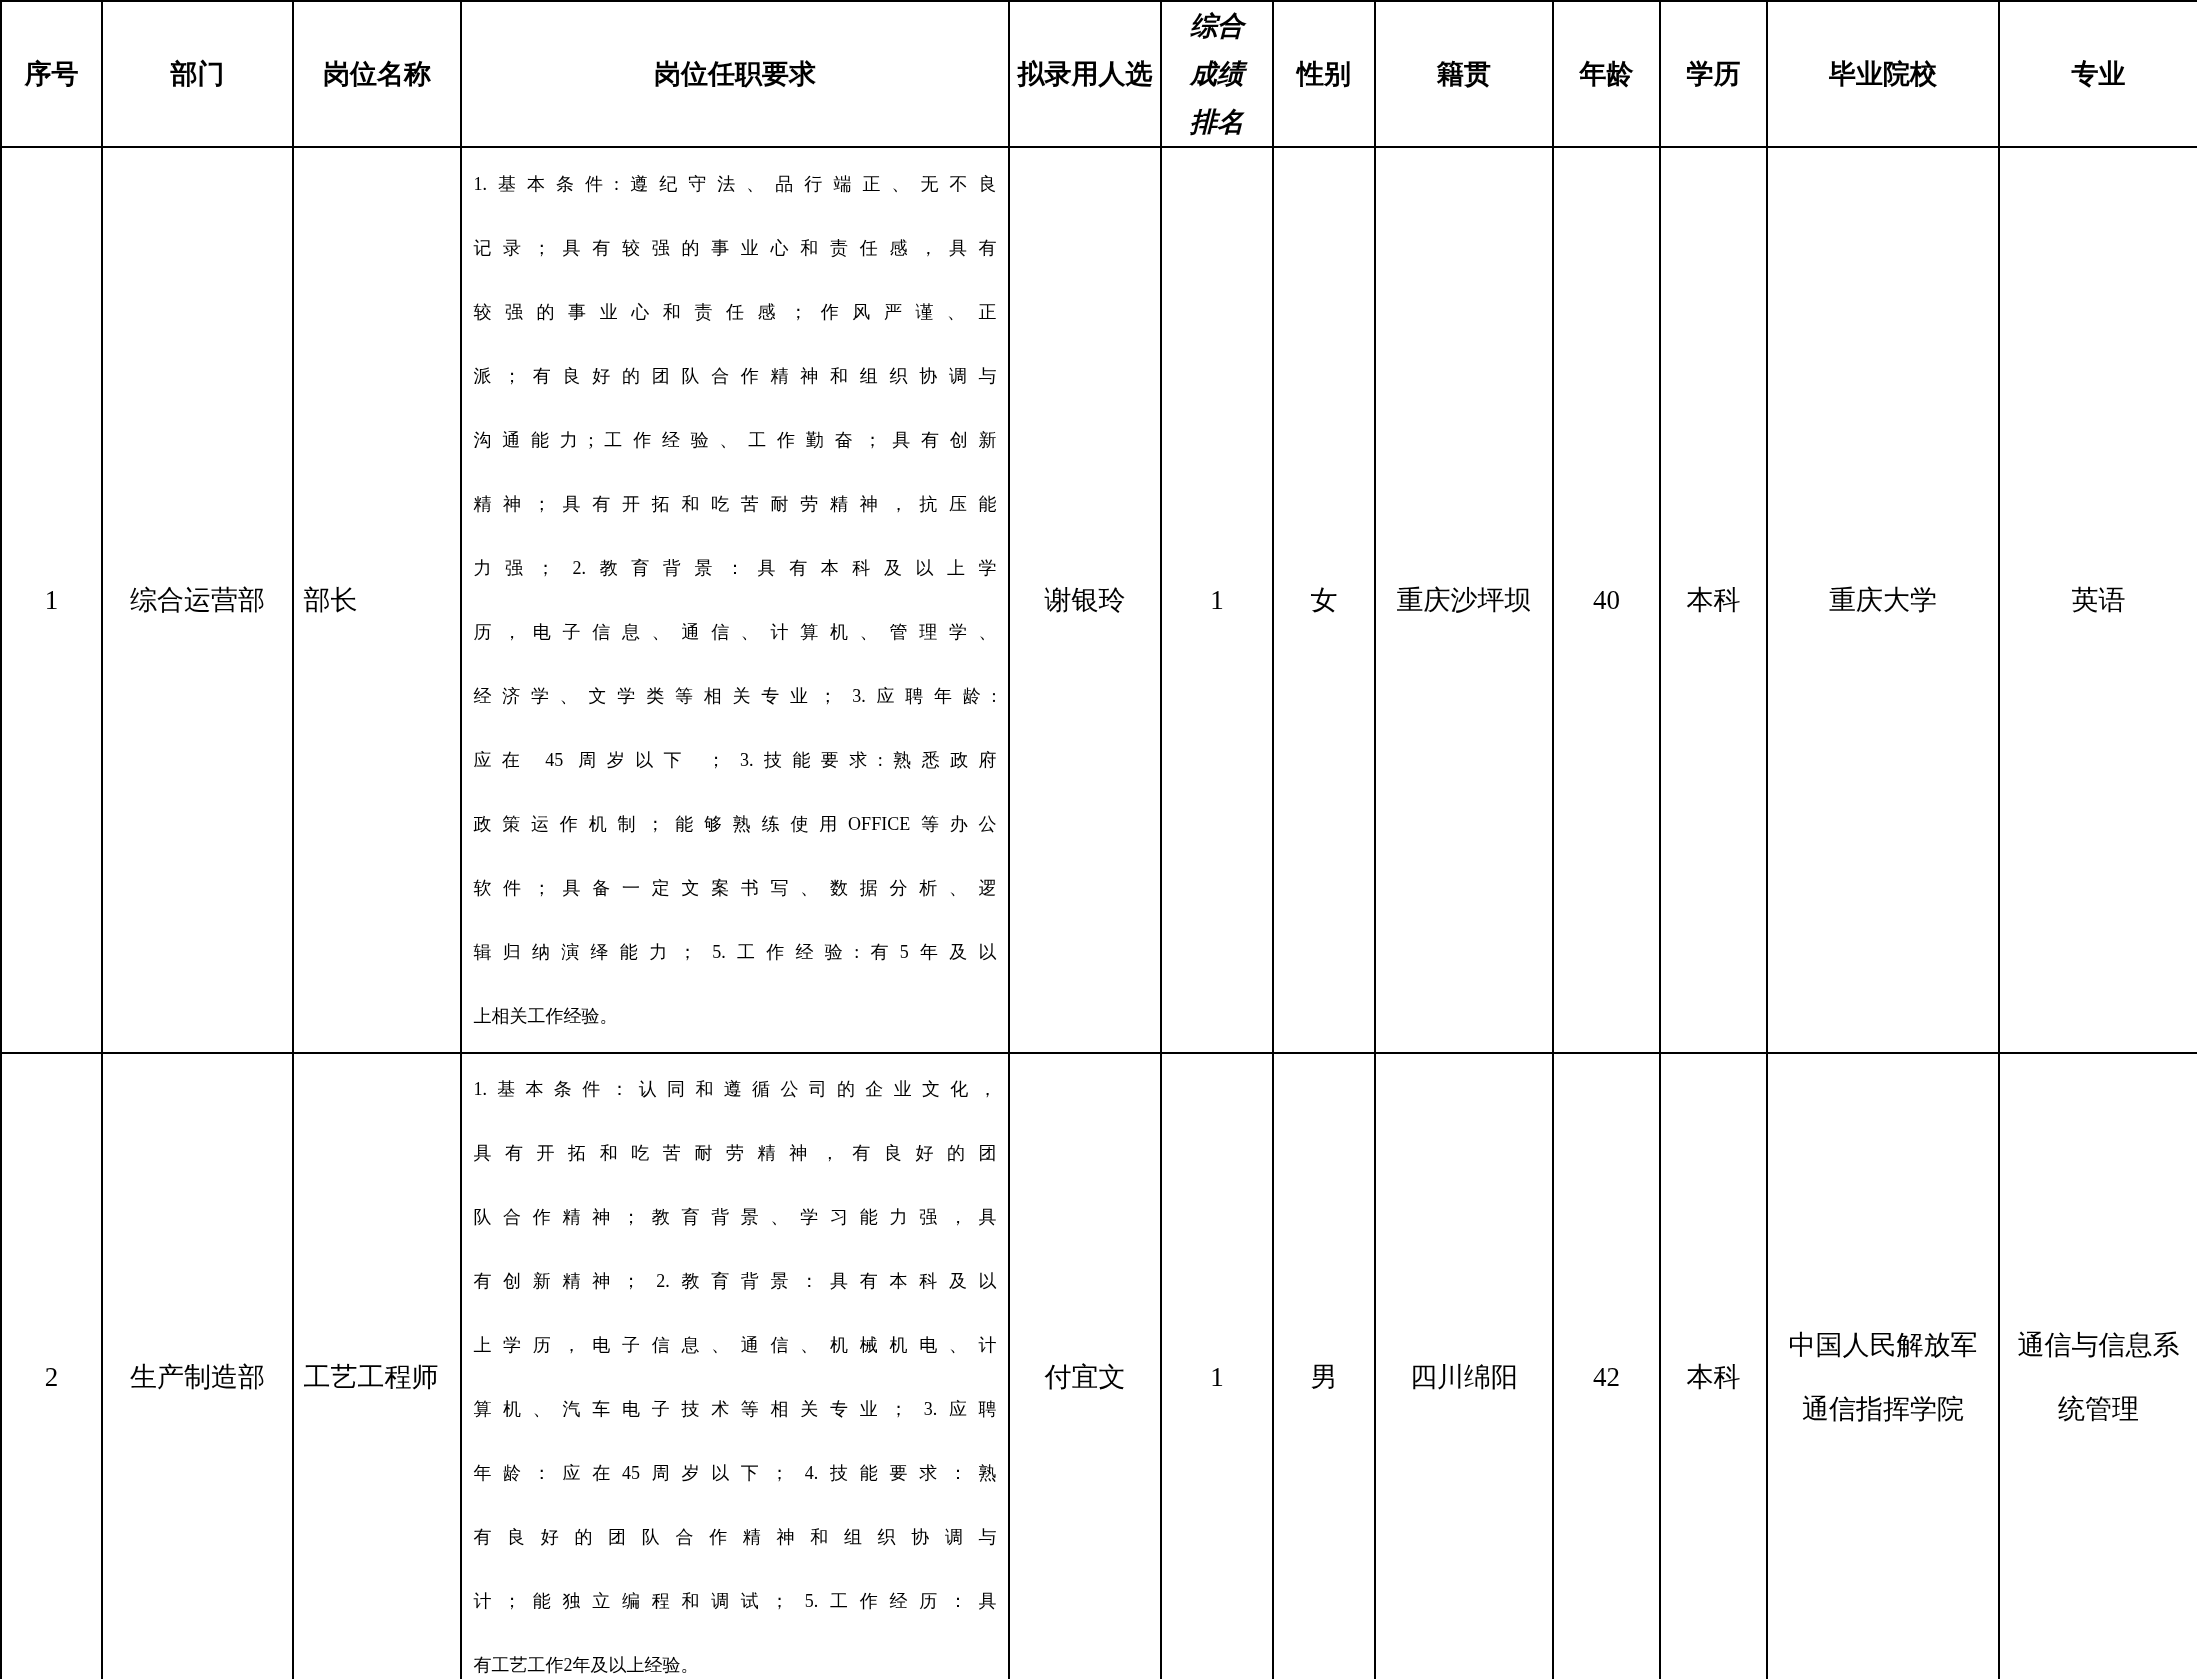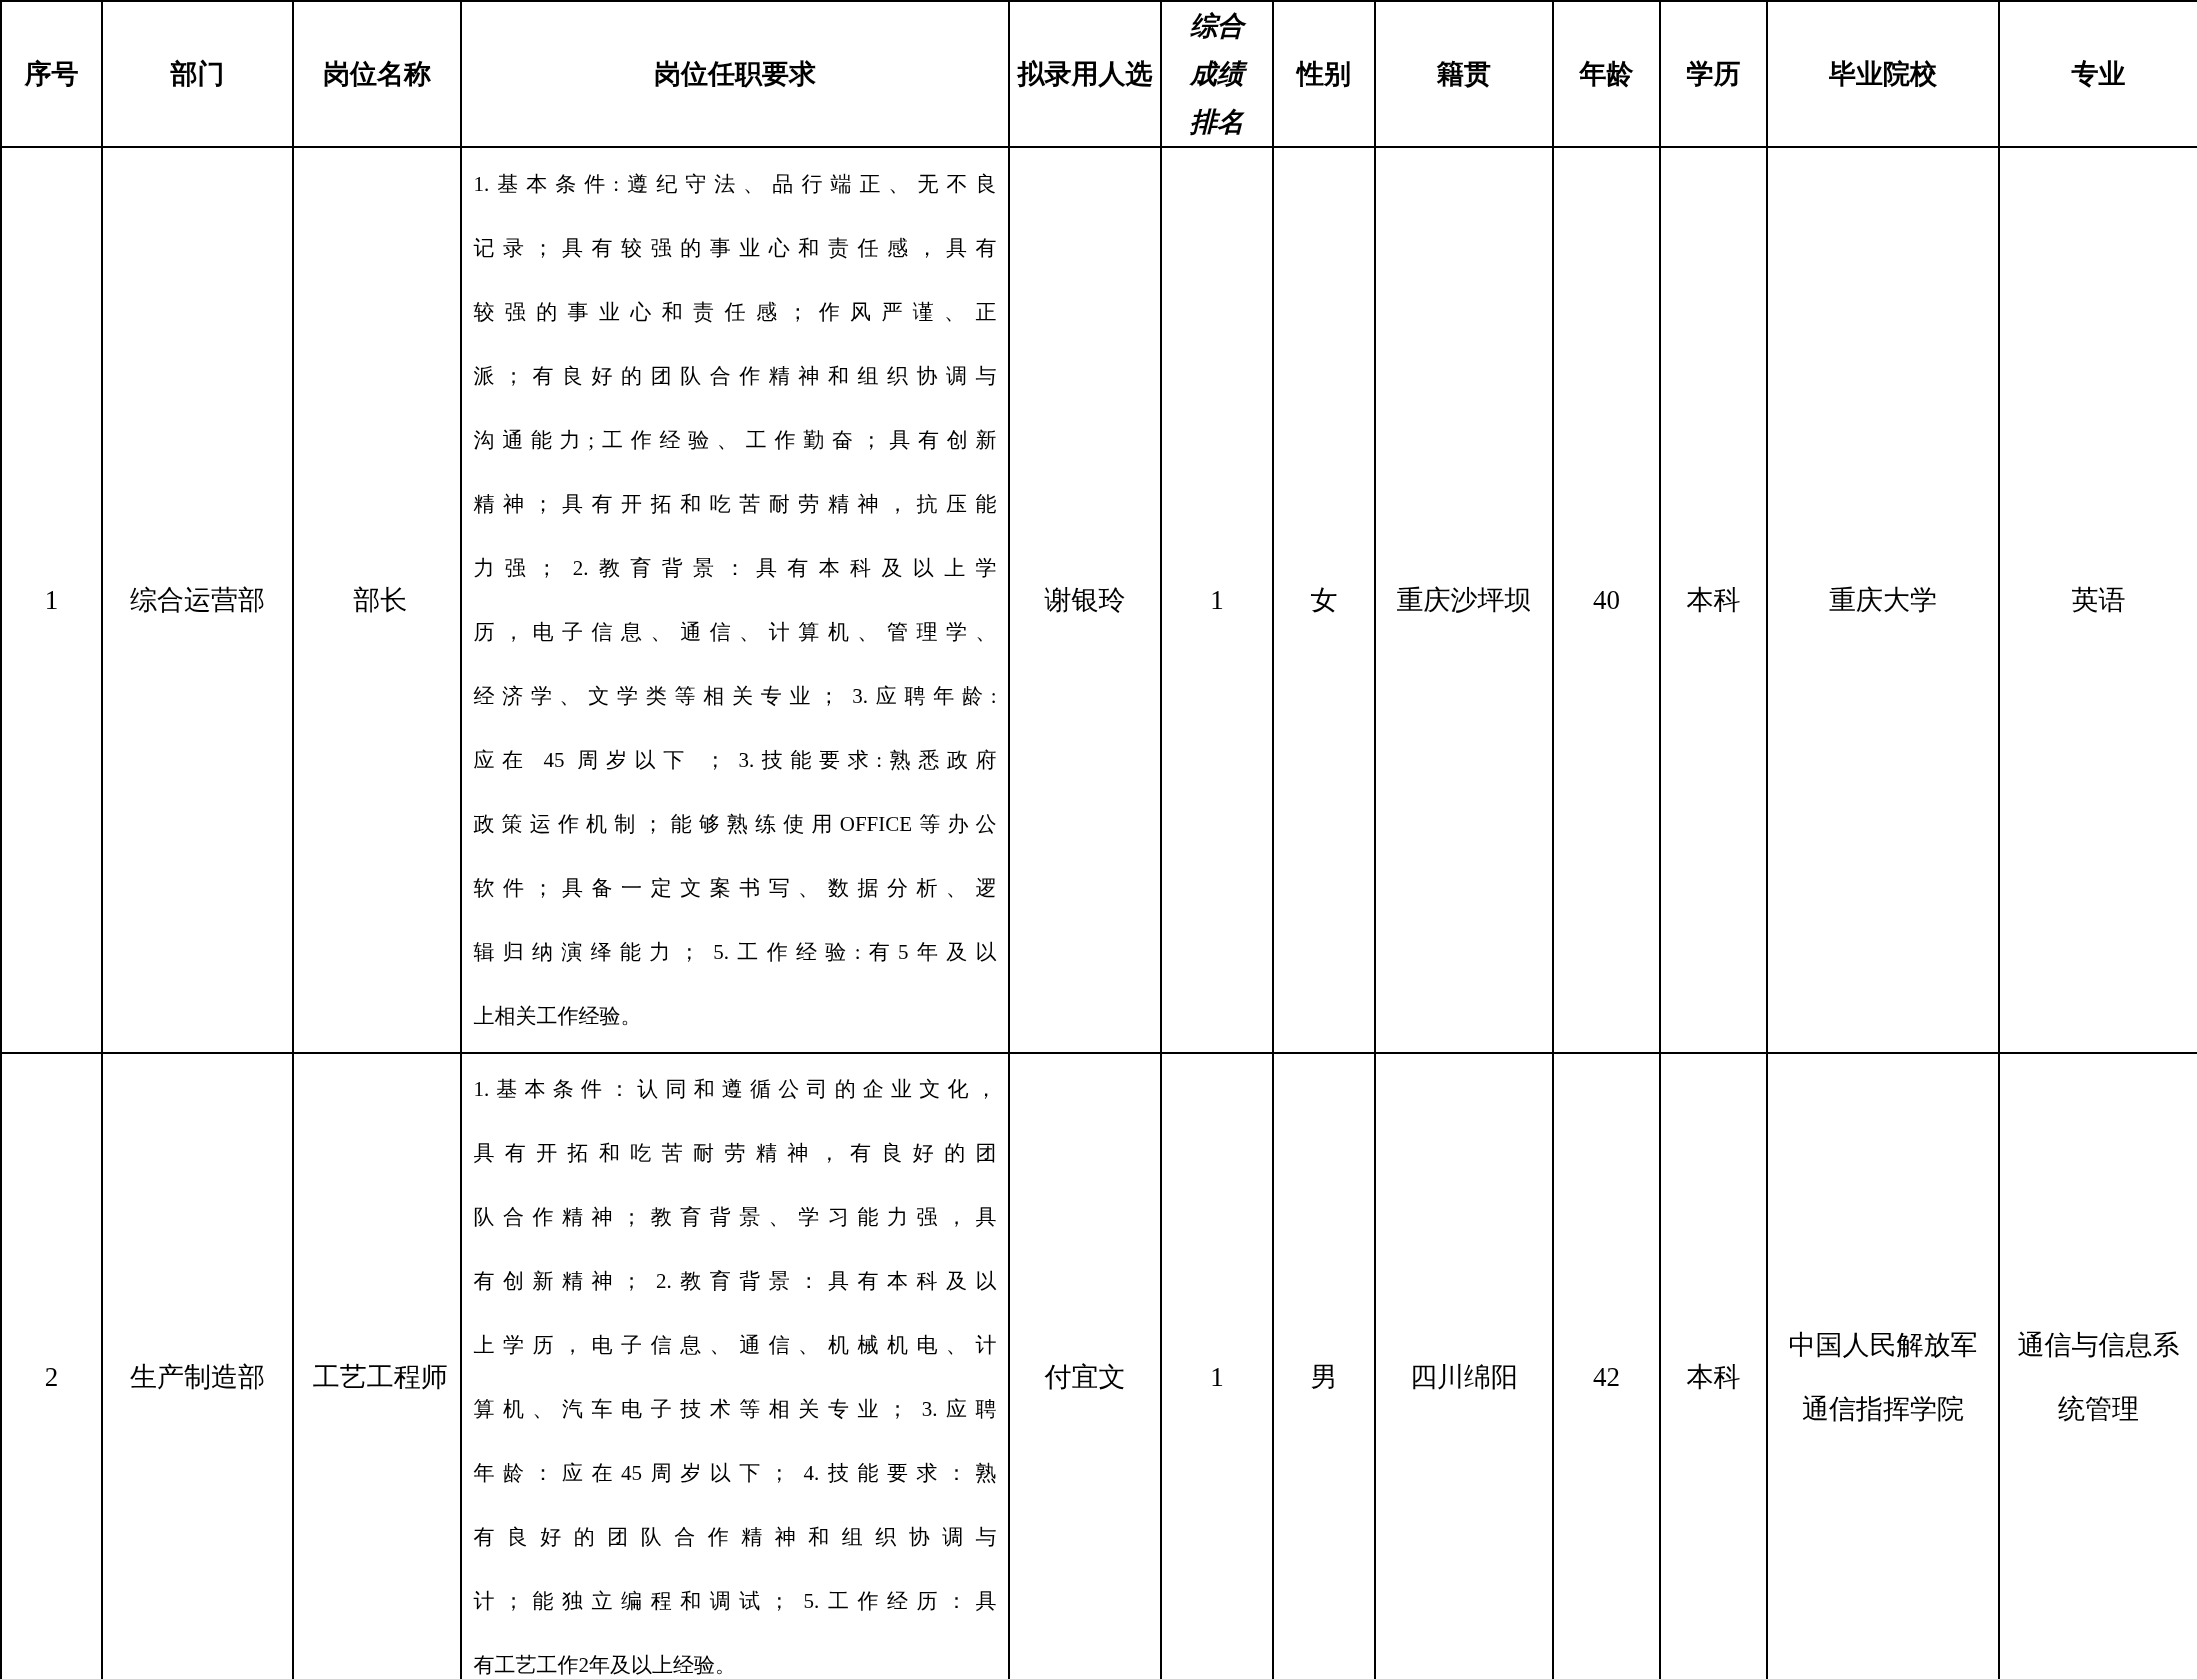--- a/index.html
+++ b/index.html
@@ -43,29 +43,29 @@
   }
   
   td {
     font-size: 27px;
     line-height: 64px;
     text-align: center;
     vertical-align: middle;
     padding: 0 9.5px;
   }
   td.c-left {
-    text-align: center;
+    text-align: left;
     padding-left: 9.5px;
     padding-right: 3px;
   }
   td.c-req {
     text-align: left;
     vertical-align: top;
     padding: 3.8px 11.4px;
-    font-size: 21px;
+    font-size: 18px;
   }
   .req-line {
     height: 64px;
     line-height: 64px;
     overflow: hidden;
     text-align: justify;
     text-align-last: justify;
     white-space: nowrap;
   }
   .req-line:last-child {

